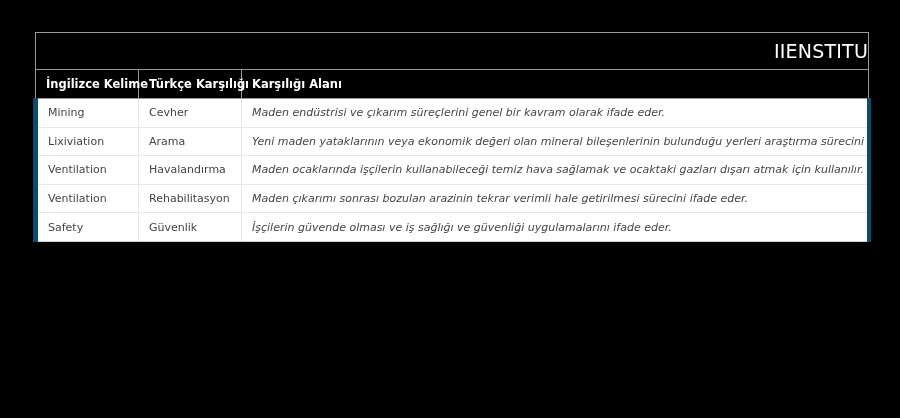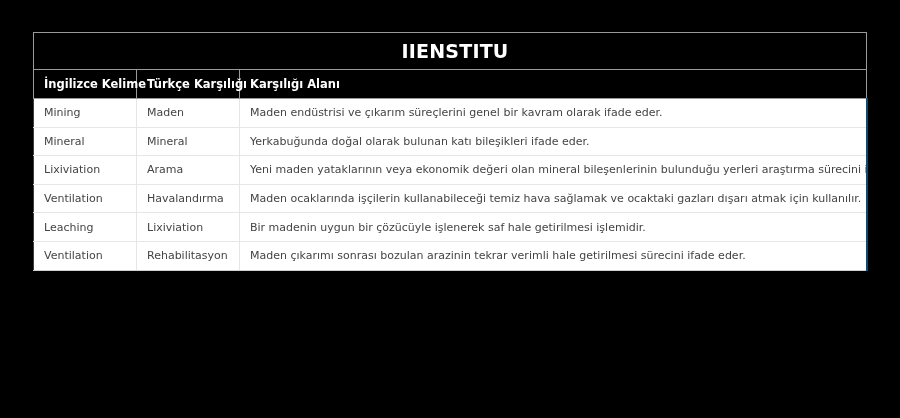--- a/index.html
+++ b/index.html
@@ -19,22 +19,22 @@
   table {
     width: 833px;
     border-collapse: collapse;
     table-layout: fixed;
     font-family: "DejaVu Sans", "Liberation Sans", sans-serif;
   }
   .title-row th {
     background: #000;
     color: #fff;
     font-size: 19px;
-    font-weight: bold;
-    text-align: center;
+    font-weight: normal;
+    text-align: right;
     height: 36px;
     padding: 0 0 0 10px;
     border: 1px solid #9a9a9a;
     letter-spacing: 0.2px;
   }
   .head-row th {
     background: #000;
     color: #fff;
     font-size: 11.5px;
     font-weight: bold;
@@ -50,22 +50,22 @@
     color: #444;
     font-size: 11px;
     height: 27.6px;
     padding: 0 0 0 10px;
     border-top: 1px solid #e6e6e6;
     border-bottom: 1px solid #e6e6e6;
     border-left: 1px solid #e6e6e6;
     white-space: nowrap;
     overflow: hidden;
   }
-  tbody td:first-child { border-left: 1px solid #0c4a6e; }
-  tbody td:last-child { border-right: 2px solid #0c4a6e; }
+  tbody td:first-child { border-left: 5px solid #0c4a6e; }
+  tbody td:last-child { border-right: 4px solid #0c4a6e; font-style: italic; }
   tbody tr:last-child td { border-bottom: 1px solid #d0d0d0; }
   col.c1 { width: 103px; }
   col.c2 { width: 103px; }
   col.c3 { width: 627px; }
 </style>
 </head>
 <body>
 
 <div class="wrap">
   <table>
@@ -80,43 +80,38 @@
       </tr>
       <tr class="head-row">
         <th>İngilizce Kelime</th>
         <th>Türkçe Karşılığı</th>
         <th>Karşılığı Alanı</th>
       </tr>
     </thead>
     <tbody>
       <tr>
         <td>Mining</td>
-        <td>Maden</td>
+        <td>Cevher</td>
         <td>Maden endüstrisi ve çıkarım süreçlerini genel bir kavram olarak ifade eder.</td>
-      </tr>
-      <tr>
-        <td>Mineral</td>
-        <td>Mineral</td>
-        <td>Yerkabuğunda doğal olarak bulunan katı bileşikleri ifade eder.</td>
       </tr>
       <tr>
         <td>Lixiviation</td>
         <td>Arama</td>
         <td>Yeni maden yataklarının veya ekonomik değeri olan mineral bileşenlerinin bulunduğu yerleri araştırma sürecini ifade eder.</td>
       </tr>
       <tr>
         <td>Ventilation</td>
         <td>Havalandırma</td>
         <td>Maden ocaklarında işçilerin kullanabileceği temiz hava sağlamak ve ocaktaki gazları dışarı atmak için kullanılır.</td>
       </tr>
       <tr>
-        <td>Leaching</td>
-        <td>Lixiviation</td>
-        <td>Bir madenin uygun bir çözücüyle işlenerek saf hale getirilmesi işlemidir.</td>
-      </tr>
-      <tr>
         <td>Ventilation</td>
         <td>Rehabilitasyon</td>
         <td>Maden çıkarımı sonrası bozulan arazinin tekrar verimli hale getirilmesi sürecini ifade eder.</td>
+      </tr>
+      <tr>
+        <td>Safety</td>
+        <td>Güvenlik</td>
+        <td>İşçilerin güvende olması ve iş sağlığı ve güvenliği uygulamalarını ifade eder.</td>
       </tr>
     </tbody>
   </table>
 </div>
 
 </body></html>

